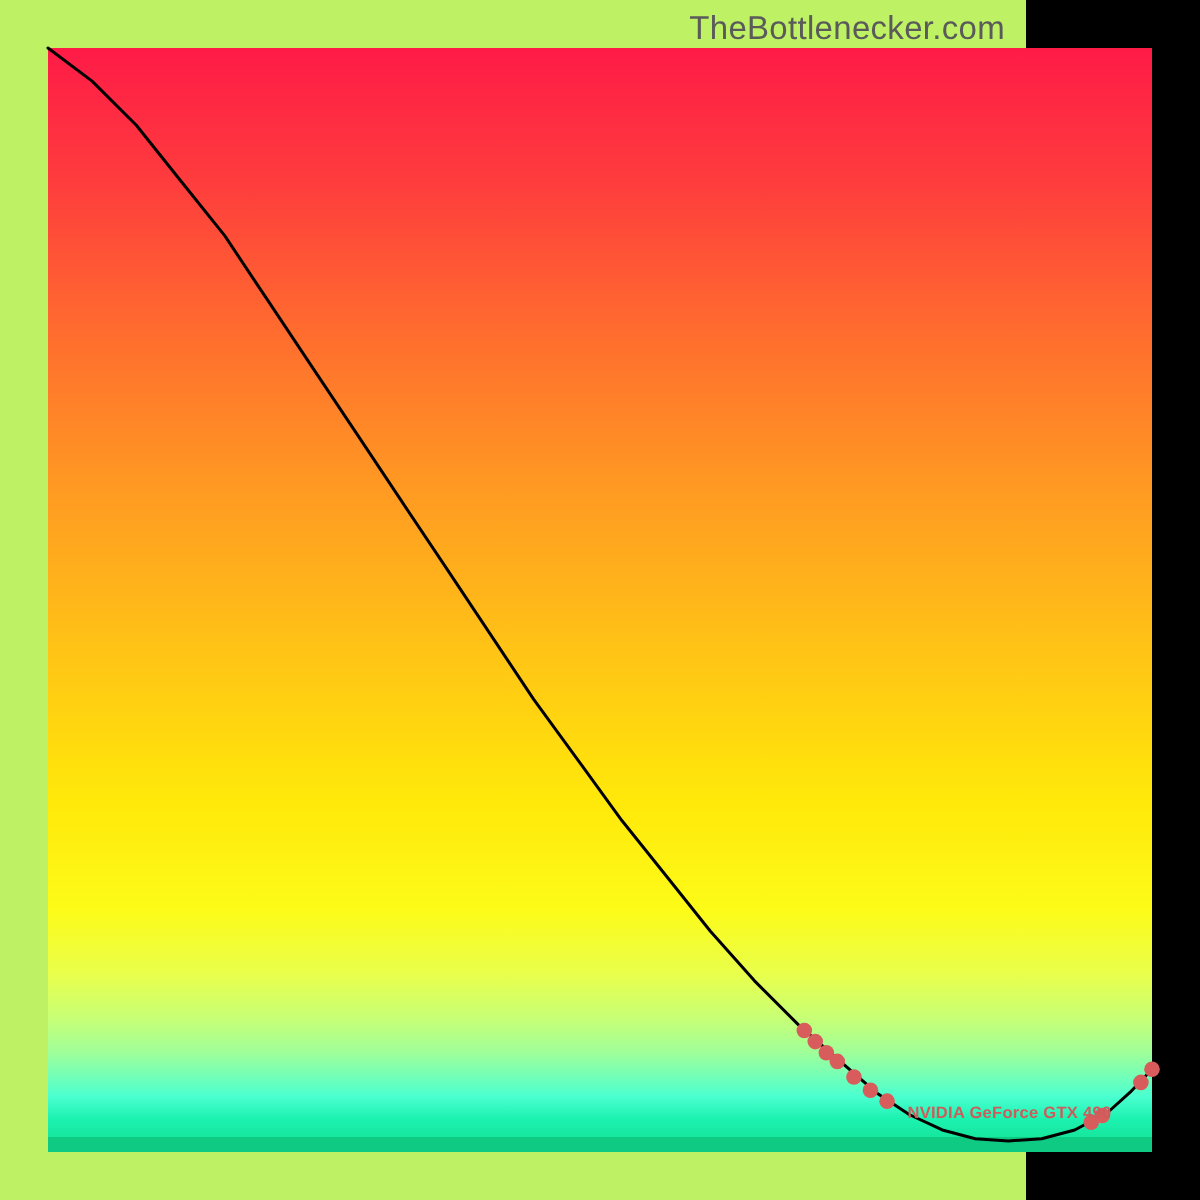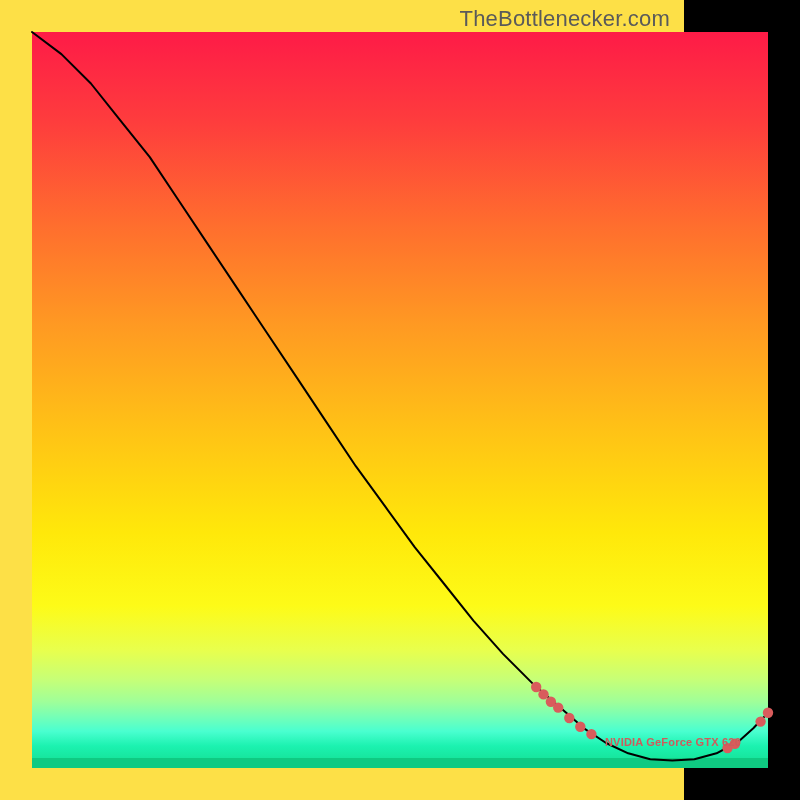--- a/index.html
+++ b/index.html
@@ -8,21 +8,21 @@
     width: 800px;
     height: 800px;
     background: #000;
     overflow: hidden;
     font-family: Arial, Helvetica, sans-serif;
   }
   .frame {
     position: relative;
     width: 684px;
     height: 800px;
-    background: #fde047;
+    background: #bef264;
   }
   .watermark {
     position: absolute;
     top: 6px;
     right: 14px;
     color: #5a5a5a;
     font-size: 22px;
     letter-spacing: 0.2px;
     font-weight: 400;
     z-index: 5;
@@ -103,15 +103,15 @@
           <circle cx="537.3" cy="686.0" r="5.2" fill="#d95c5c"></circle>
           <circle cx="548.3" cy="694.8" r="5.2" fill="#d95c5c"></circle>
           <circle cx="559.4" cy="702.1" r="5.2" fill="#d95c5c"></circle>
           <circle cx="695.5" cy="716.1" r="5.2" fill="#d95c5c"></circle>
           <circle cx="702.9" cy="711.7" r="5.2" fill="#d95c5c"></circle>
           <circle cx="728.6" cy="689.6" r="5.2" fill="#d95c5c"></circle>
           <circle cx="736.0" cy="680.8" r="5.2" fill="#d95c5c"></circle>
         </g>
     </svg>
 
-    <div id="anno-0" class="tiny-label" style="left: 572.96px; top: 703.6px;">NVIDIA GeForce GTX 620</div>
+    <div id="anno-0" class="tiny-label" style="left: 572.96px; top: 703.6px;">NVIDIA GeForce GTX 490</div>
   </div>
 </div>
 
 </body></html>

